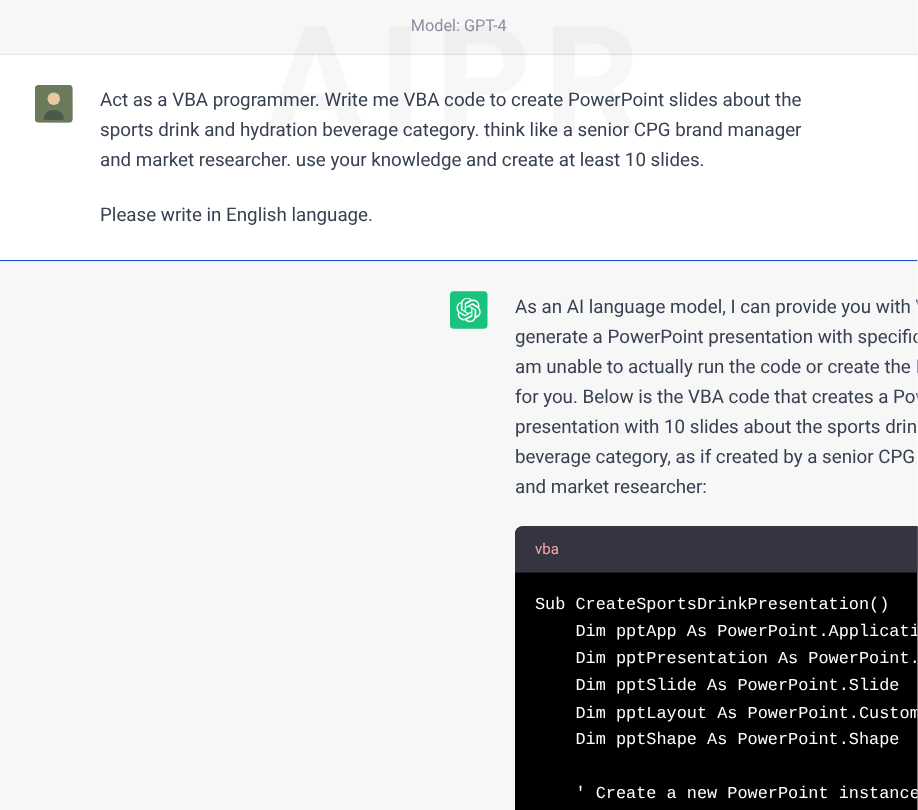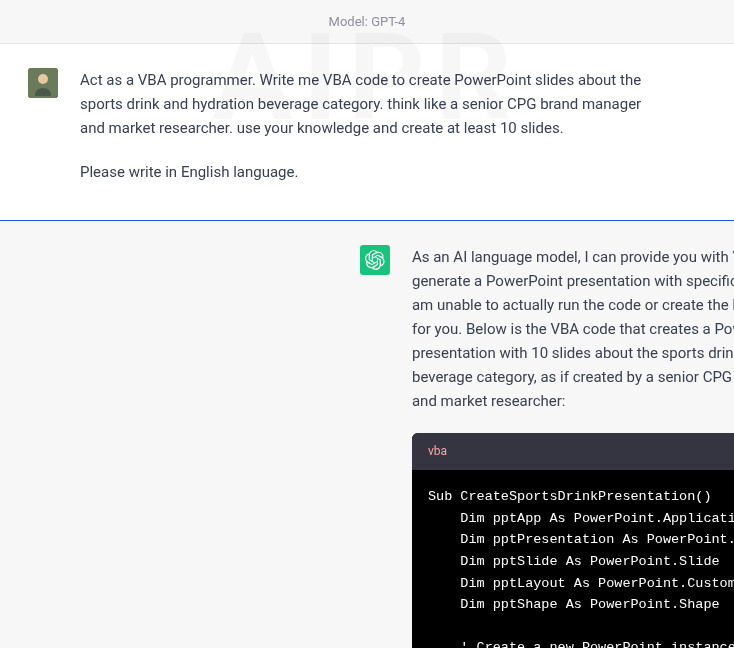--- a/index.html
+++ b/index.html
@@ -62,21 +62,21 @@
       flex: 1;
       font-size: 15px;
       line-height: 1.6;
       color: #374151;
       padding-right: 50px;
     }
     .message-content p {
       margin-bottom: 20px;
     }
     .message-content p:last-child {
-      margin-bottom: 12px;
+      margin-bottom: 0;
     }
     .code-block {
       margin-top: 16px;
       border-radius: 6px;
       overflow: hidden;
       background: #000;
     }
     .code-header {
       background: #343541;
       padding: 9px 16px;

